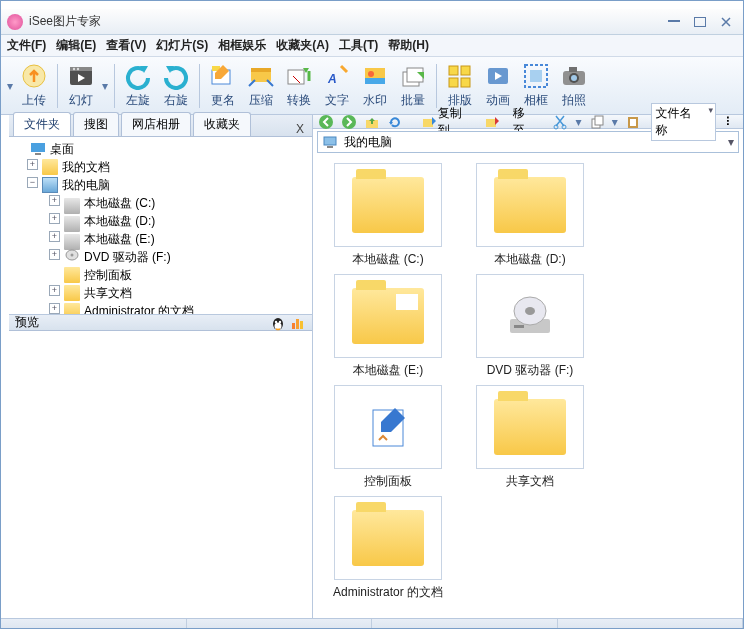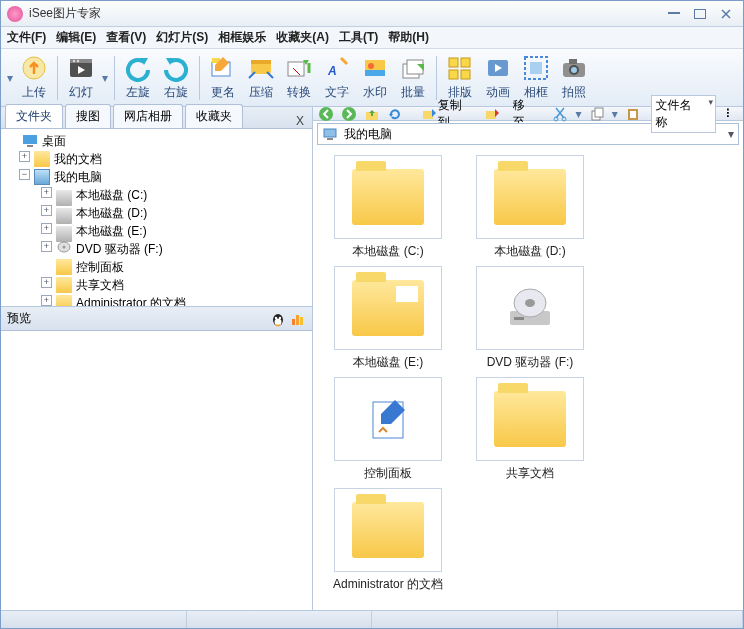--- a/index.html
+++ b/index.html
@@ -1,40 +1,40 @@
 <!DOCTYPE html>
 <html><head>
 <meta charset="utf-8">
 <style>
 *{box-sizing:border-box;margin:0;padding:0;font-family:"SimSun","宋体",sans-serif;font-size:12px;}
 body{background:#fff;width:744px;height:629px;overflow:hidden;border:1px solid #7a9ec8;}
-.titlebar{height:26px;background:linear-gradient(#fdfdfd,#e8eef5);display:flex;align-items:center;padding:0 6px;border-bottom:1px solid #c0d0e0;}
+.titlebar{height:26px;background:linear-gradient(#fdfdfd,#e8eef5);display:flex;align-items:center;padding:0 6px;border-bottom:1px solid #c0d0e0;margin-top:8px;}
 .titlebar .tb-icon{width:16px;height:16px;background:radial-gradient(#ff9ac8,#e0509a);border-radius:50%;margin-right:6px;}
 .titlebar .title{flex:1;color:#333;}
 .tbtn{width:22px;height:14px;margin-left:4px;display:flex;align-items:center;justify-content:center;color:#5a7aa8;cursor:pointer;}
 .menubar{height:22px;background:#f3f6fb;display:flex;align-items:center;padding:0 6px;gap:10px;border-bottom:1px solid #d0dae8;font-weight:bold;}
 .menubar span{color:#222;cursor:pointer;}
 .toolbar{height:58px;background:linear-gradient(#f9fbfe,#e3ecf6);display:flex;align-items:center;padding:2px 4px;border-bottom:1px solid #b8c8de;}
 .tool{display:flex;flex-direction:column;align-items:center;justify-content:center;padding:2px 4px;margin:0 1px;height:52px;cursor:pointer;}
 .tool .ticon{width:28px;height:28px;margin-bottom:2px;}
 .tool .tlabel{color:#2a4a7a;font-size:12px;}
 .sep{width:1px;height:44px;background:#b8c8de;margin:0 4px;}
 .drop{width:10px;height:28px;display:flex;align-items:center;justify-content:center;color:#5a7aa8;}
 .body{display:flex;height:calc(100% - 26px - 22px - 58px - 18px);}
-.leftpane{width:312px;display:flex;flex-direction:column;border-right:1px solid #b8c8de;}
+.leftpane{width:312px;display:flex;flex-direction:column;border-right:1px solid #b8c8de;padding-left:8px;}
 .tabs{height:22px;background:linear-gradient(#e8eef6,#d8e2ee);display:flex;align-items:flex-end;padding:0 4px;border-bottom:1px solid #b0c0d8;}
 .tab{padding:3px 10px;margin-right:2px;background:#f5f8fc;border:1px solid #b0c0d8;border-bottom:none;border-radius:3px 3px 0 0;cursor:pointer;}
 .tab.active{background:#fff;color:#1a3a6a;}
 .tabs .closex{margin-left:auto;margin-right:4px;cursor:pointer;color:#444;}
 .tree{flex:0 0 auto;background:#fff;padding:4px 2px;overflow:auto;height:178px;border-bottom:1px solid #b8c8de;}
 .tn{display:flex;align-items:flex-start;height:18px;padding-left:4px;cursor:pointer;}
 .tn .exp{width:11px;height:11px;border:1px solid #9aa8b8;background:#fff;display:flex;align-items:center;justify-content:center;font-size:9px;color:#556;margin-right:4px;line-height:9px;}
 .tn .noexp{width:11px;margin-right:4px;}
 .tn .ni{width:16px;height:16px;margin-right:4px;}
-.previewhdr{height:24px;background:linear-gradient(#e8eef6,#d8e2ee);display:flex;align-items:center;padding:0 6px;border-bottom:1px solid #b0c0d8;}
+.previewhdr{height:16px;background:linear-gradient(#e8eef6,#d8e2ee);display:flex;align-items:center;padding:0 6px;border-bottom:1px solid #b0c0d8;}
 .previewhdr .spacer{flex:1;}
 .previewhdr .pic{width:16px;height:16px;margin-left:4px;}
 .preview{flex:1;background:#fff;}
 .rightpane{flex:1;display:flex;flex-direction:column;}
 .navbar{height:14px;background:linear-gradient(#f5f8fc,#e0e8f2);display:flex;align-items:center;padding:0 4px;border-bottom:1px solid #b8c8de;gap:4px;}
 .navbtn{width:20px;height:20px;display:flex;align-items:center;justify-content:center;cursor:pointer;}
 .navlbl{display:flex;align-items:center;padding:0 4px;cursor:pointer;}
 .navdd{border:1px solid #b8c8de;background:#fff;padding:1px 14px 1px 4px;position:relative;}
 .navdd::after{content:"▾";position:absolute;right:2px;top:1px;font-size:9px;color:#556;}
 .addrbar{height:22px;background:#fff;border:1px solid #aac0da;margin:2px 4px 2px 4px;display:flex;align-items:center;padding:0 4px;}

